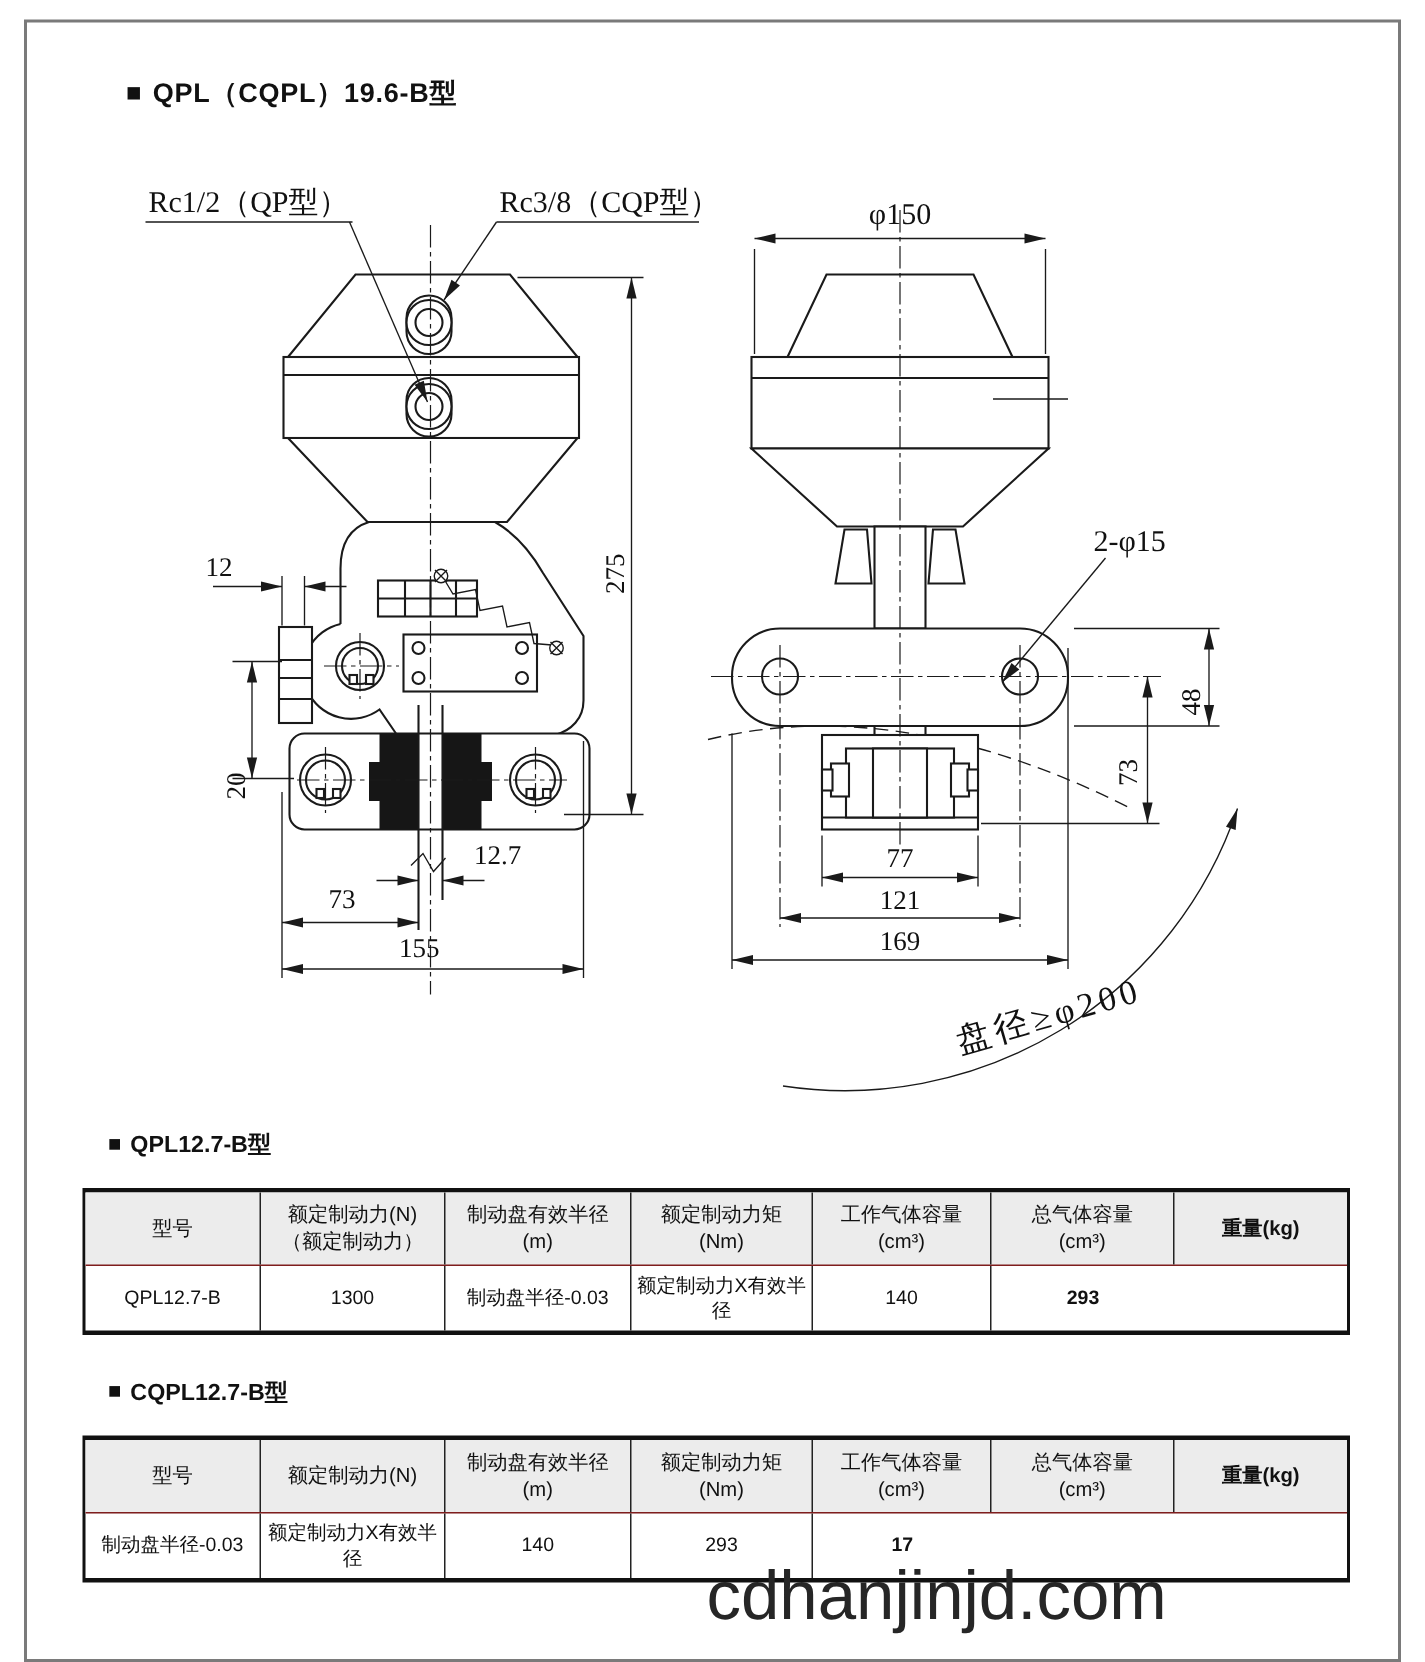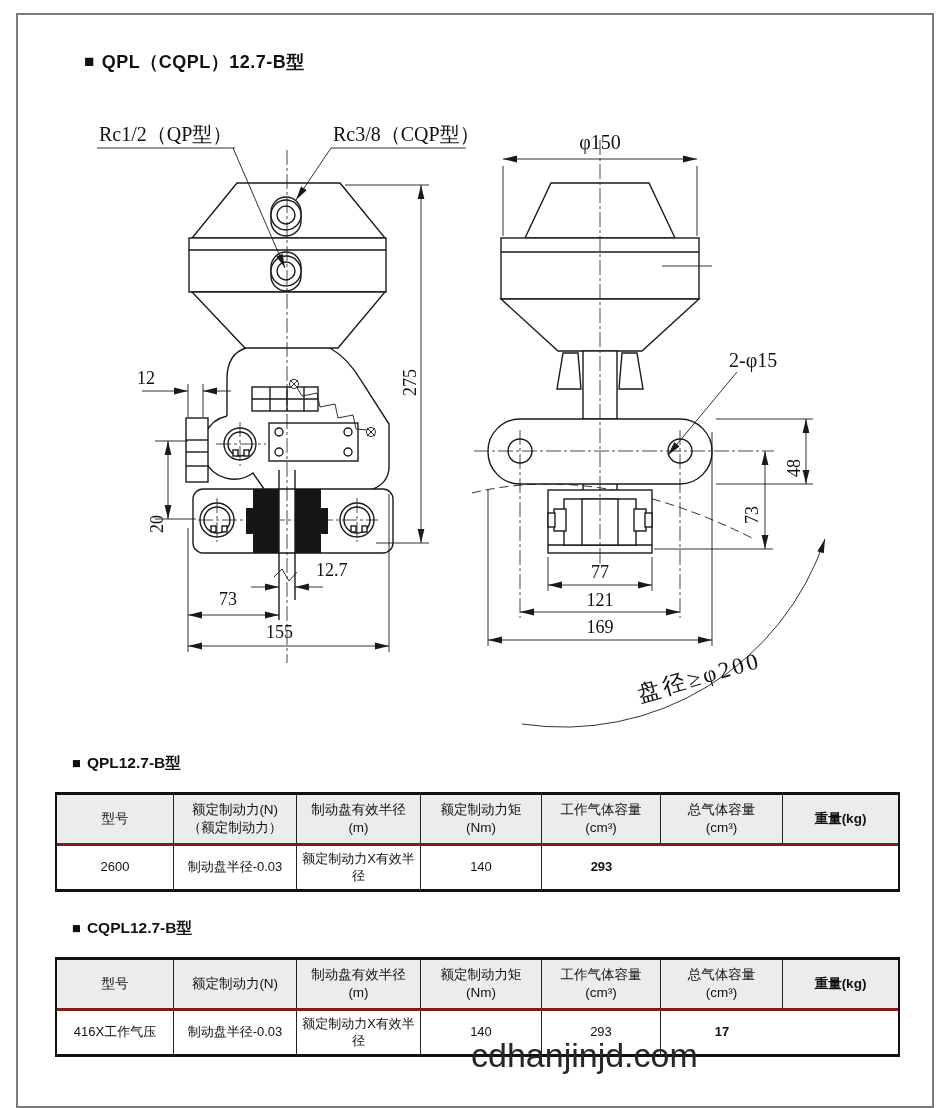--- a/index.html
+++ b/index.html
@@ -21,38 +21,38 @@
   svg .d { stroke:#1a1a1a; stroke-width:.9; fill:none; }
   svg .cl { stroke:#1a1a1a; stroke-width:.8; fill:none; stroke-dasharray:15 3 3 3; }
   svg .dsh { stroke-dasharray:9 5; }
   svg .pad { fill:#161616; stroke:none; }
   svg text { font-family:"Liberation Serif", serif; font-size:18px; fill:#111; }
   svg text.lbl { font-size:20px; }
   svg text.note { font-size:23px; letter-spacing:3px; }
   .spec-table { position:absolute; left:55px; width:841px; background:#fff;
     border:2px solid #111; border-top-width:3px; border-bottom-width:3px; }
   .tr { display:grid; grid-template-columns:117px 123px 124px 121px 119px 122px 1fr; }
-  .tr.head { background:#ececec; min-height:48px; border-bottom:3px solid #7f1d1d; }
+  .tr.head { background:#ececec; min-height:48px; border-bottom:1px solid #7f1d1d; }
   .tr.body { min-height:43px; }
   .cell { border-right:1px solid #222; display:flex; flex-direction:column;
     justify-content:center; align-items:center; text-align:center;
     font-size:13.5px; line-height:1.3; padding:3px 1px; }
   .cell:last-child { border-right:none;font-weight:bold; }
   .tr.body .cell { font-size:13px; }
-  .watermark { position:absolute; left:471px; top:1036px; font-size:34px; color:#262626;
+  .watermark { position:absolute; left:471px; top:1036px; font-size:46px; color:#262626;
     z-index:6; white-space:nowrap; }
 </style>
 </head>
 <body>
 
 <div class="page-border"></div>
 
 <div class="main-title">
   <span class="marker">■</span>
-  <span>QPL（CQPL）12.7-B型</span>
+  <span>QPL（CQPL）19.6-B型</span>
 </div>
 
 <svg class="drawing" width="910" height="655" viewBox="20 98 910 655" xmlns="http://www.w3.org/2000/svg">
   <defs>
     <marker id="arr" markerUnits="userSpaceOnUse" markerWidth="16" markerHeight="8" refX="15" refY="4" orient="auto-start-reverse">
       <path d="M15,4 L1,0.6 L1,7.4 Z" fill="#1a1a1a"></path>
     </marker>
   </defs>
 
   <g>
@@ -255,21 +255,22 @@
     <div class="cell">
         <div>总气体容量</div>
         <div>(cm³)</div>
       </div>
     <div class="cell">
         <div>重量(kg)</div>
         <div></div>
       </div>
   </div>
   <div class="tr body">
-    <div class="cell">2600</div>
+    <div class="cell">QPL12.7-B</div>
+    <div class="cell">1300</div>
     <div class="cell">制动盘半径-0.03</div>
     <div class="cell">额定制动力X有效半径</div>
     <div class="cell">140</div>
     <div class="cell">293</div>
   </div>
 </div>
 
 <div class="sec-title" style="left:72px; top:918px;">
   <span class="marker">■</span>
   <span>CQPL12.7-B型</span>
@@ -299,21 +300,20 @@
     <div class="cell">
         <div>总气体容量</div>
         <div>(cm³)</div>
       </div>
     <div class="cell">
         <div>重量(kg)</div>
         <div></div>
       </div>
   </div>
   <div class="tr body">
-    <div class="cell">416X工作气压</div>
     <div class="cell">制动盘半径-0.03</div>
     <div class="cell">额定制动力X有效半径</div>
     <div class="cell">140</div>
     <div class="cell">293</div>
     <div class="cell">17</div>
   </div>
 </div>
 
 <div class="watermark">cdhanjinjd.com</div>
 

